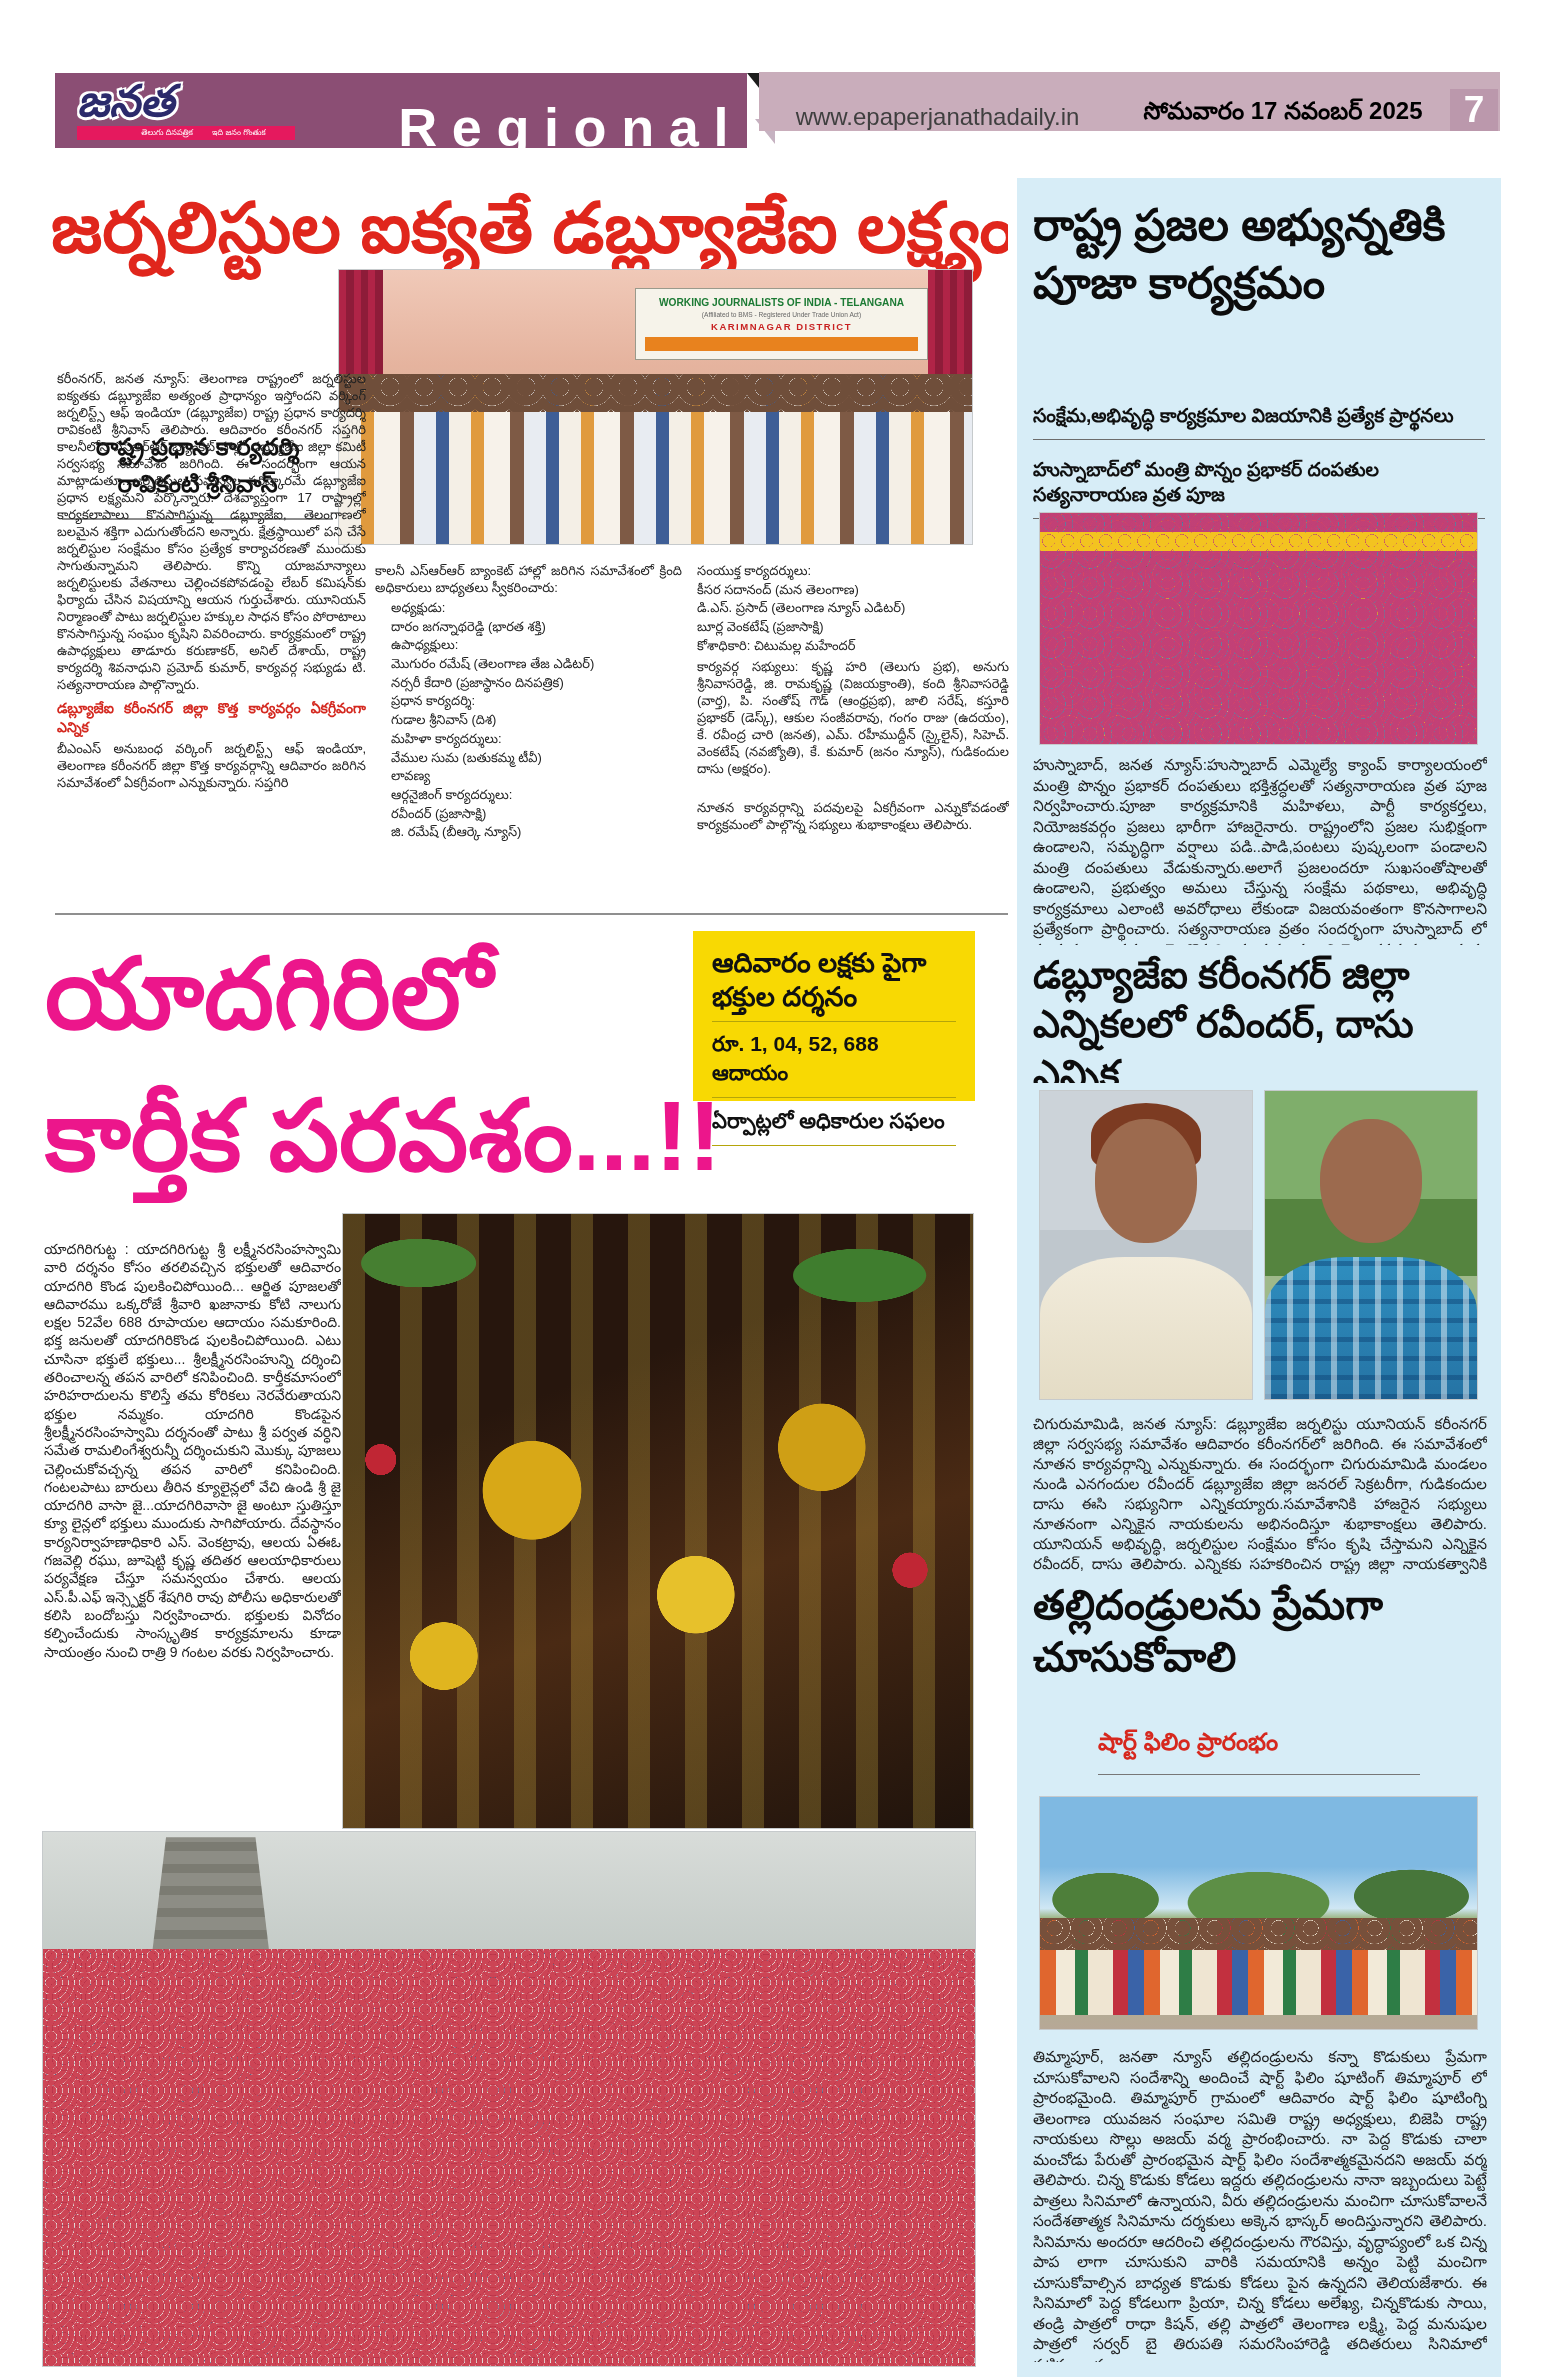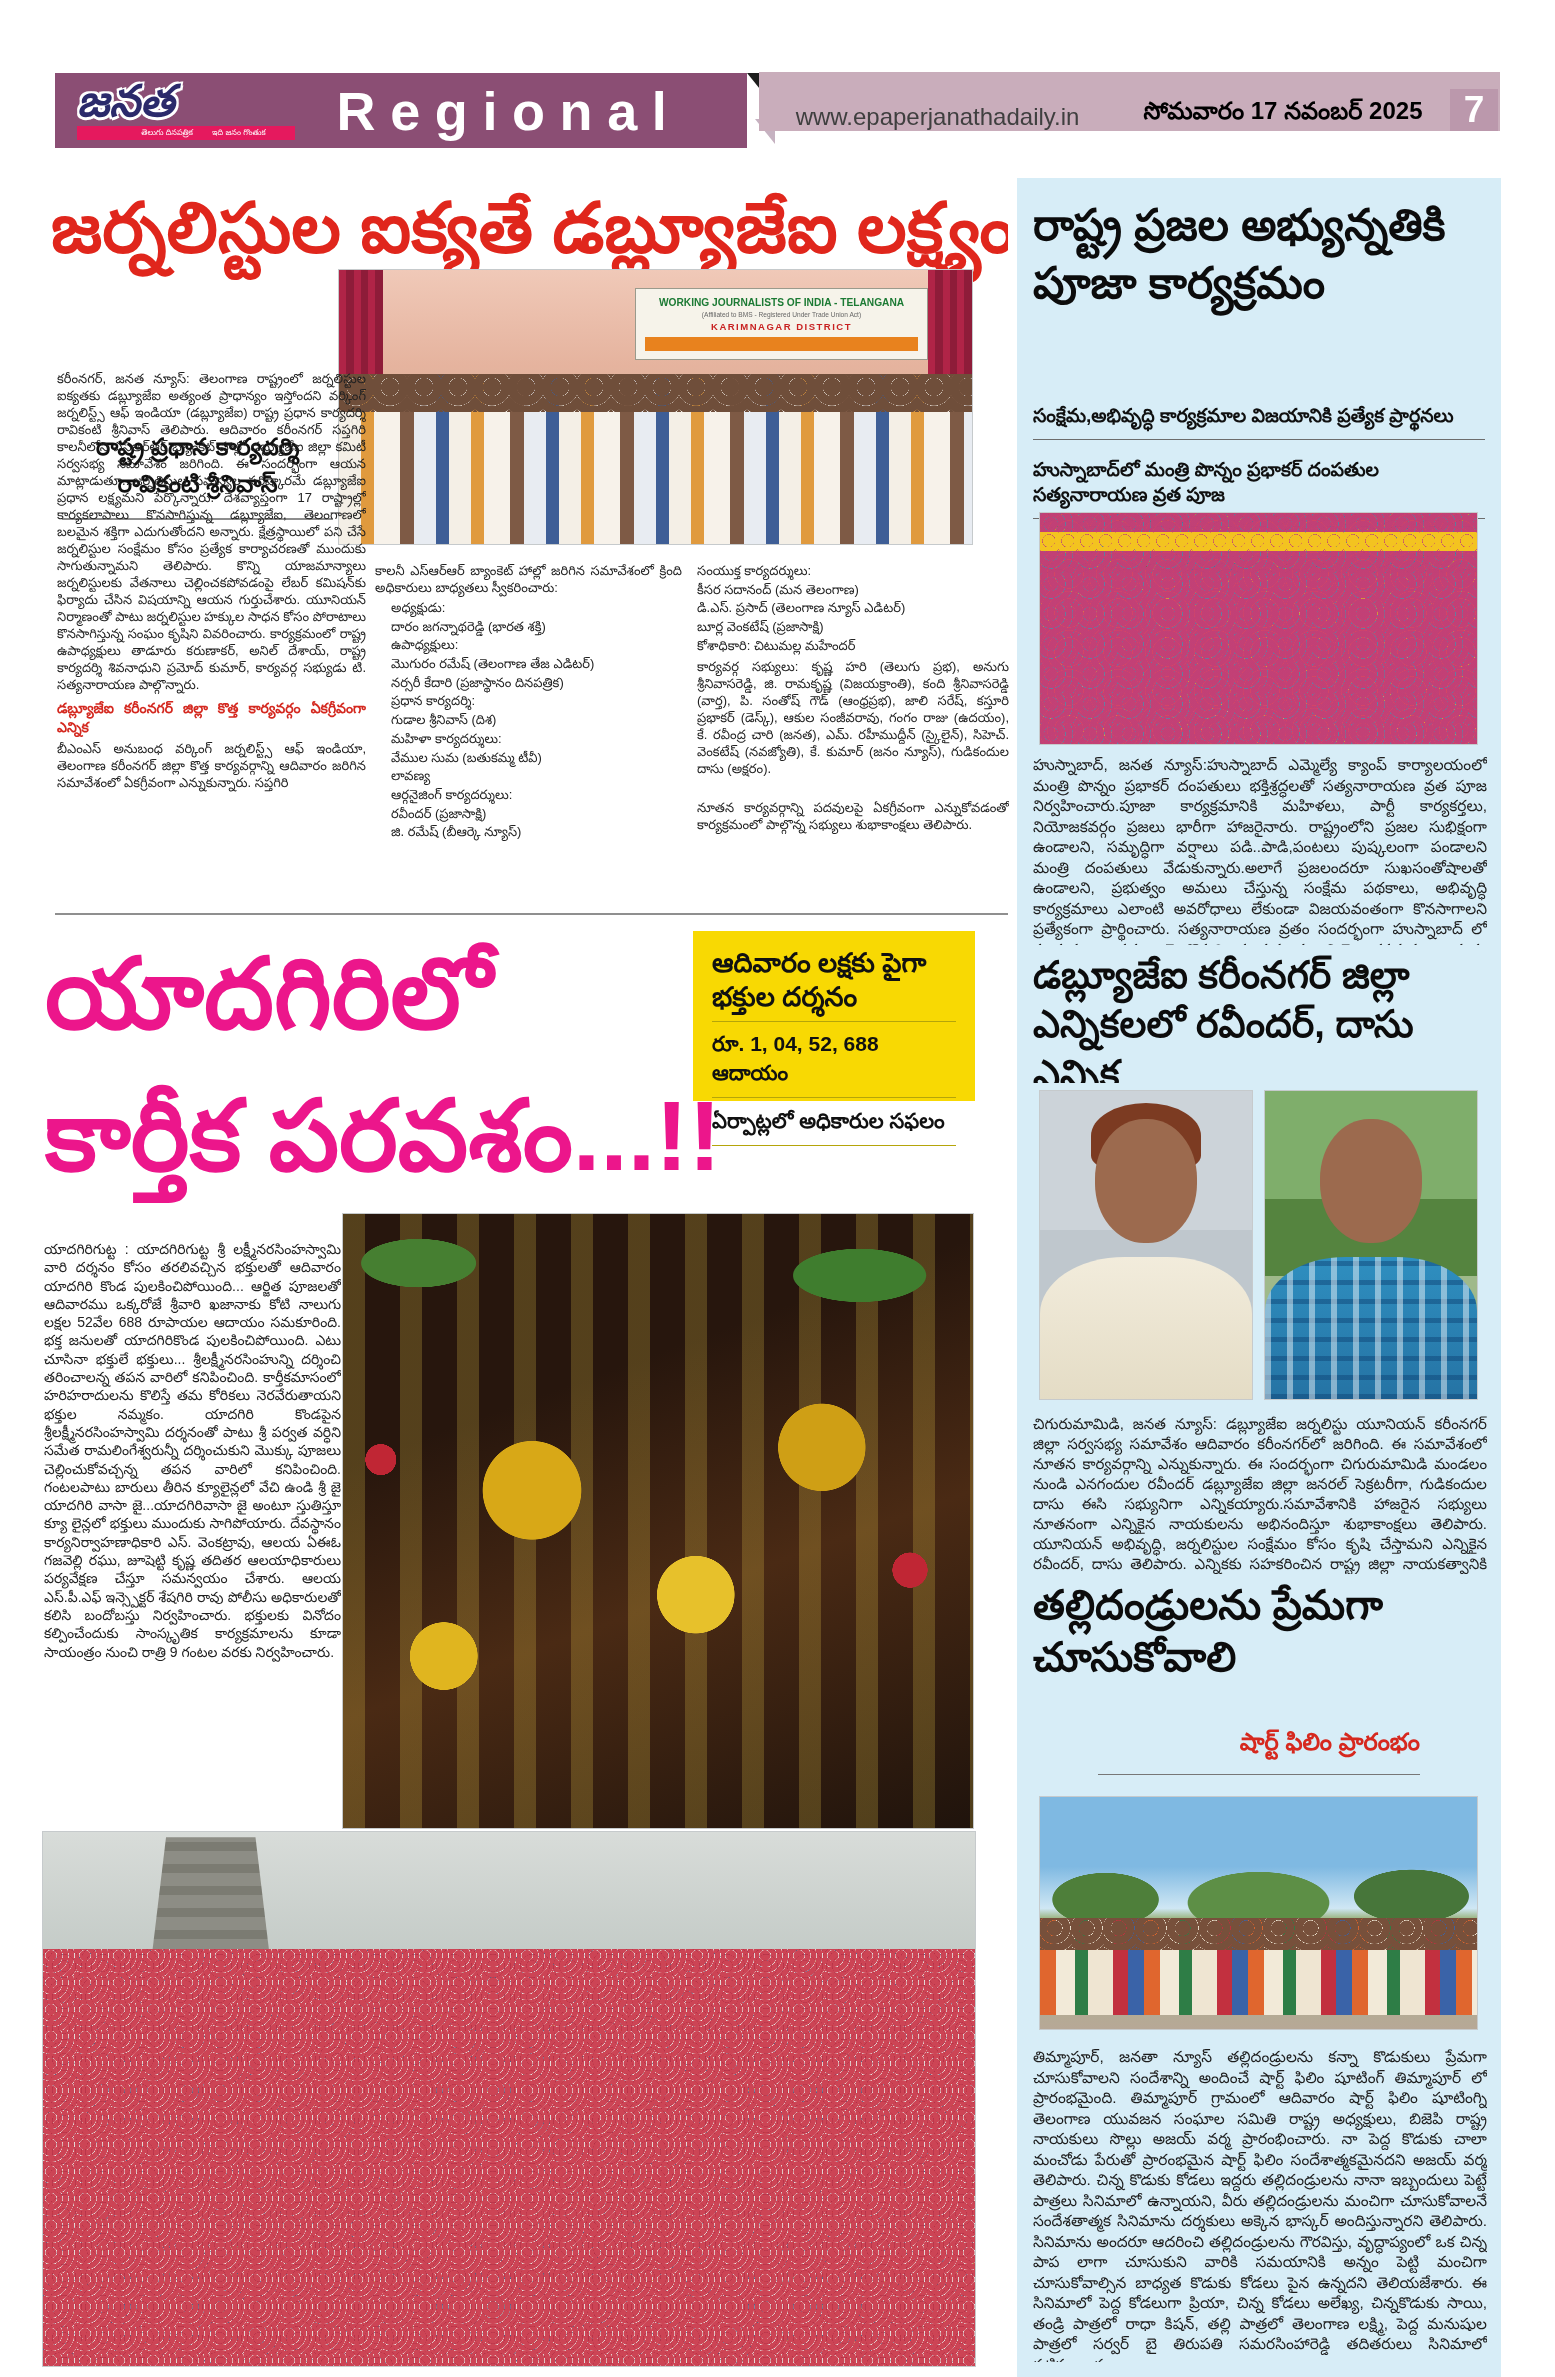--- a/index.html
+++ b/index.html
@@ -7,21 +7,21 @@
         font-family:"Liberation Sans",sans-serif;color:#161616;}
   .abs{position:absolute;box-sizing:border-box;}
   
   .masthead-bar{background:#8b4e74;}
   .logo-title{font-family:"DejaVu Sans",sans-serif;font-weight:bold;font-style:italic;
     font-size:44px;color:#2b2a6b;line-height:1;
     text-shadow:-2.2px -2.2px 0 #fff,2.2px -2.2px 0 #fff,-2.2px 2.2px 0 #fff,2.2px 2.2px 0 #fff,0 2.9px 0 #fff;}
   .logo-band{background:#e5195e;color:#ffffff;font-size:8px;display:flex;gap:19px;
     align-items:center;justify-content:center;white-space:nowrap;}
   .regional{color:#ffffff;font-weight:bold;font-size:54px;letter-spacing:14.6px;
-    line-height:73px;text-align:center;white-space:nowrap;}
+    line-height:73px;text-align:right;white-space:nowrap;margin-top:16px;}
   .curl{width:0;height:0;border-top:42px solid #1d1d1d;border-left:34px solid transparent;}
   .curl2{width:0;height:0;border-top:25px solid #c6b2c1;border-left:20.5px solid transparent;}
   .info-bar{background:#c9adbb;display:flex;align-items:flex-end;}
   .info-cell{display:flex;align-items:center;justify-content:center;}
   .site{width:357px;color:#3f3f3f;font-size:24px;}
   .vdiv{width:1.5px;background:#a98ba0;}
   .date{width:331px;color:#000;font-weight:bold;font-size:24px;}
   .pagenum{width:48px;background:#bb98ac;color:#fff;font-weight:bold;font-size:37px;}
   
   .body-text{font-size:13px;line-height:17px;text-align:justify;color:#222;}
@@ -42,21 +42,21 @@
     white-space:nowrap;overflow:hidden;}
   
   .right-panel{background:#d7edf7;}
   .rp-h{font-weight:bold;color:#0c0c0c;}
   .rp-h1{font-size:44px;line-height:1.32;}
   .rp-h2{font-size:38px;line-height:1.3;}
   .rp-h3{font-size:41px;line-height:1.28;}
   .rp-sub{font-size:19px;font-weight:bold;color:#101010;border-bottom:1.5px solid #6c6c6c;
     padding-bottom:10.2px;line-height:1.3;}
   .rp-body{font-size:15.4px;line-height:20.5px;text-align:justify;color:#1d1d1d;overflow:hidden;}
-  .rp-redsub{color:#d6281e;font-weight:bold;font-size:24px;text-align:right;
+  .rp-redsub{color:#d6281e;font-weight:bold;font-size:24px;text-align:left;
     border-bottom:1.5px solid #777;padding-bottom:11.7px;}
   
   .photo{overflow:hidden;border:0.7px solid #c6cacc;background:#ddd;padding-left:17px;}
   .ph-wji{background:linear-gradient(180deg,#f0c9b8 0%,#e5b39e 35%,#d8b79b 60%,#8a6b55 100%);}
   .curtain{top:0;width:44px;height:65%;
     background:repeating-linear-gradient(90deg,#b02447 0 7.3px,#8e1c39 7.3px 14.6px);}
   .wji-people{left:0;right:0;bottom:0;height:62%;
     background-image:
       repeating-radial-gradient(circle at 17px 13px,#6f4e3a 0 8.8px,rgba(0,0,0,0) 9.5px),
       repeating-linear-gradient(90deg,#f4efe6 0 22px,#e09a3e 22px 35px,#f7f2ea 35px 61px,

